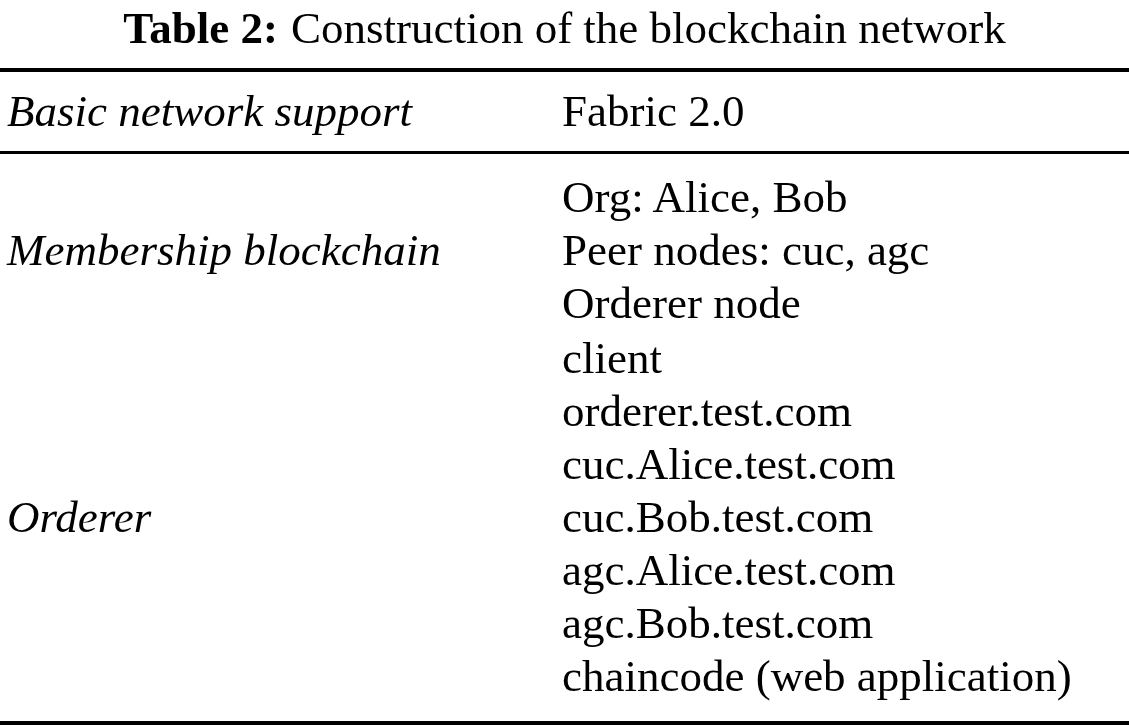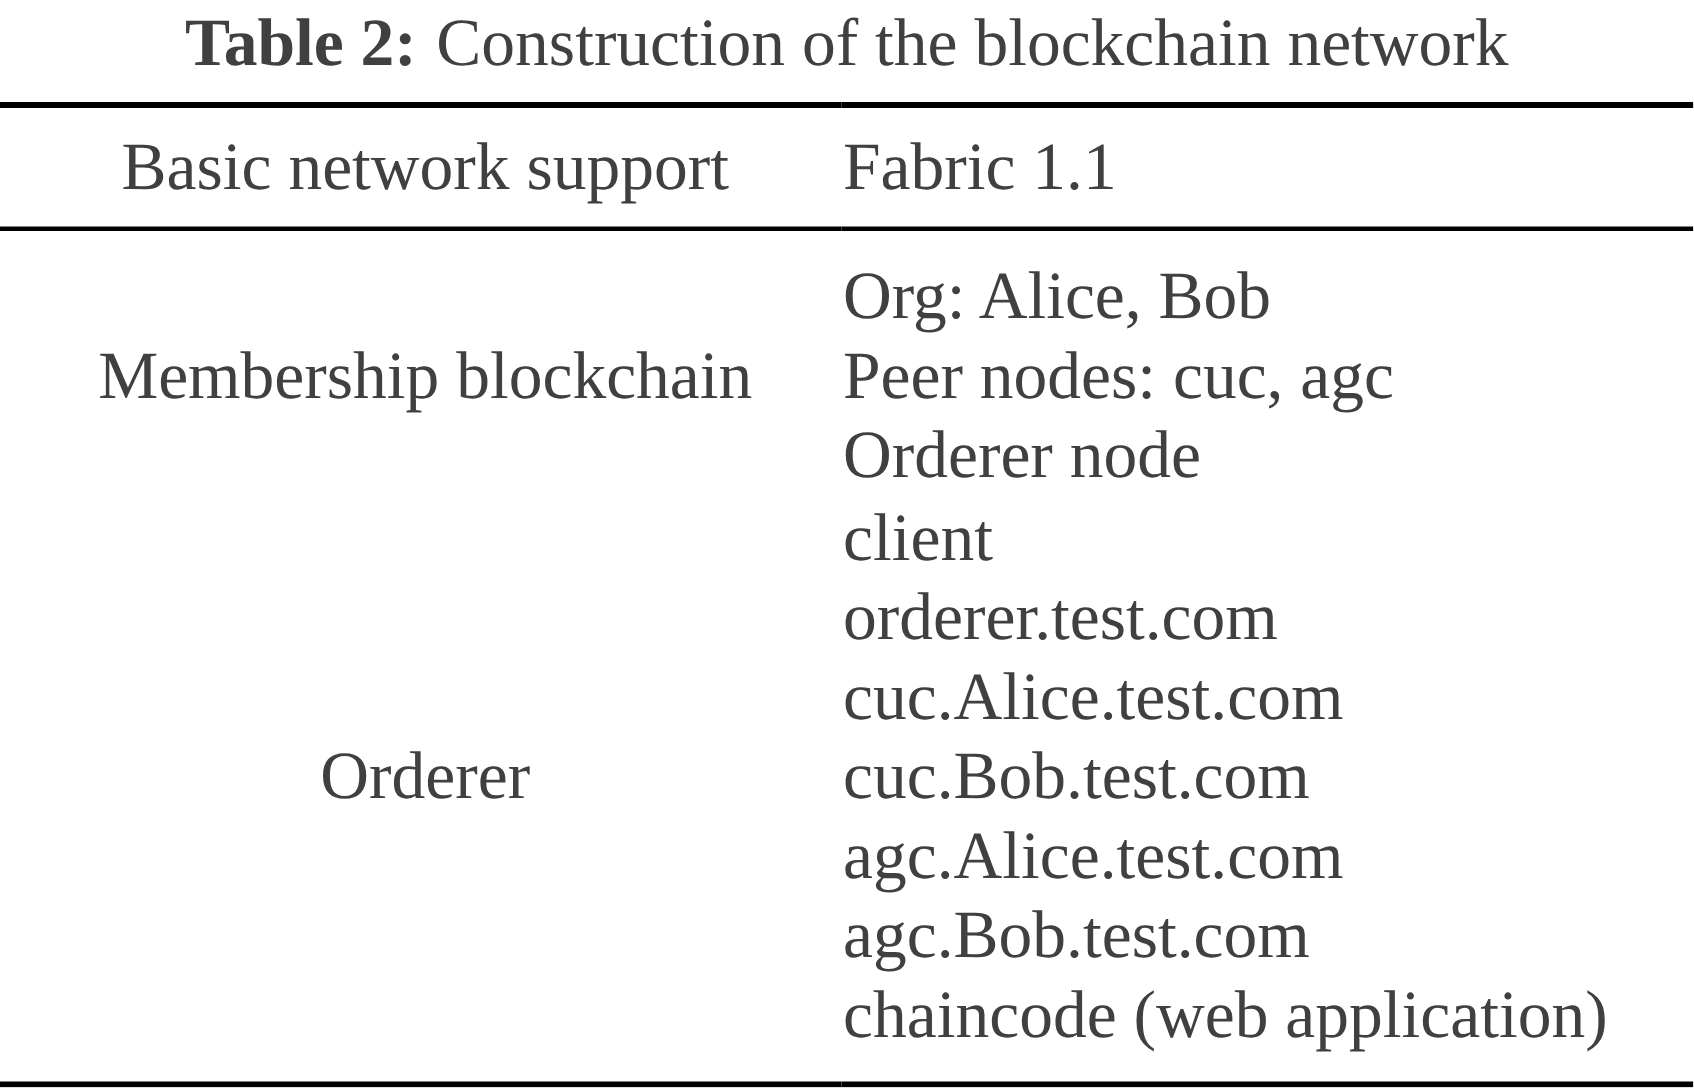--- a/index.html
+++ b/index.html
@@ -6,21 +6,21 @@
     margin: 0;
     padding: 0;
     background: #ffffff;
   }
   .page {
     position: relative;
     width: 1129px;
     height: 725px;
     box-sizing: border-box;
     background: #ffffff;
-    color: #404040;
+    color: #000000;
     font-family: "Liberation Serif", "DejaVu Serif", serif;
     font-size: 45px;
     line-height: 53px;
     overflow: hidden;
   }
   .caption {
     text-align: center;
     padding-top: 2px;
     margin-bottom: 13px;
     white-space: nowrap;
@@ -37,21 +37,22 @@
   }
   tr.head-row td {
     padding-top: 13px;
     padding-bottom: 13px;
     border-bottom: 3px solid #000000;
   }
   td.key {
     width: 553px;
     padding-left: 7px;
     vertical-align: middle;
-    text-align: center;
+    text-align: left;
+    font-style: italic;
   }
   td.val {
     vertical-align: middle;
     text-align: left;
   }
   .lines {
     white-space: pre-line;
     margin-left: 28px;
   }
   tr.row-membership td {
@@ -67,21 +68,21 @@
 <div class="page">
 
   <div class="caption">
     <span class="caption-label">Table 2:</span><span class="caption-text">Construction of the blockchain network</span>
   </div>
 
   <table class="tbl">
     <tbody>
       <tr class="head-row">
         <td class="key">Basic network support</td>
-        <td class="val">Fabric 1.1</td>
+        <td class="val">Fabric 2.0</td>
       </tr>
 
       <tr class="row-membership">
         <td class="key">Membership blockchain</td>
         <td class="val lines">Org: Alice, Bob
 Peer nodes: cuc, agc
 Orderer node</td>
       </tr>
 
       <tr class="row-services">

